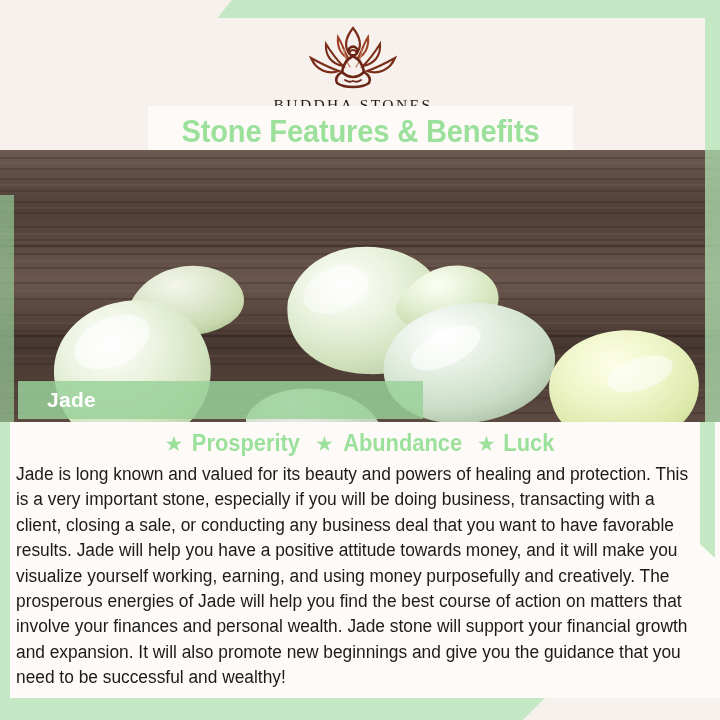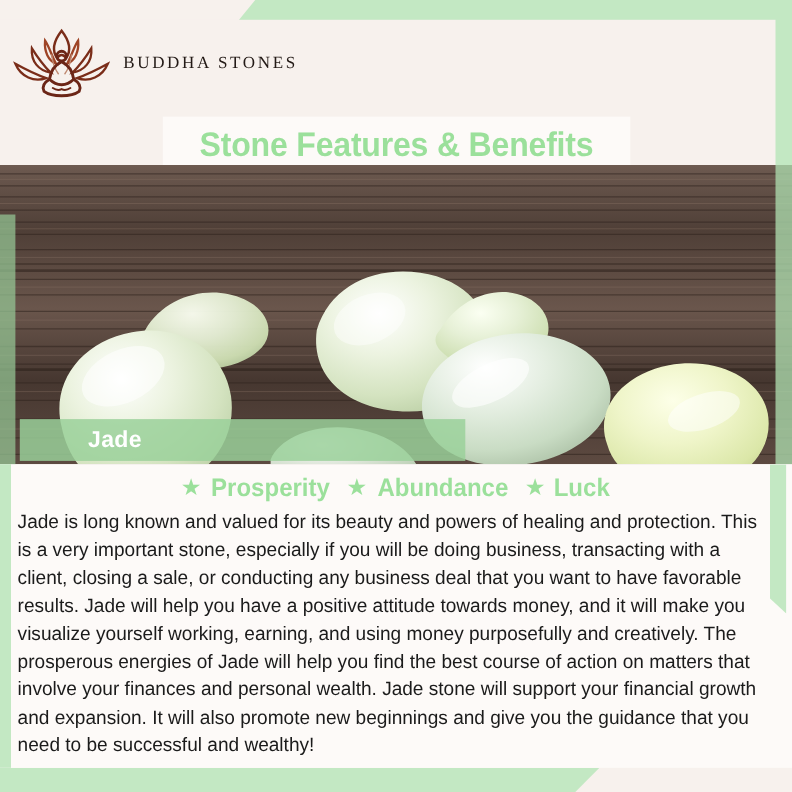--- a/index.html
+++ b/index.html
@@ -51,21 +51,21 @@
     background: #c3e8c3;
   }
 
   
   .logo-wrap {
     position: absolute;
     top: 20px;
     left: 0;
     width: 706px;
     display: flex;
-    flex-direction: row;
+    flex-direction: column;
     align-items: center;
   }
   .logo-mark {
     width: 112px;
     height: 72px;
     display: block;
   }
   .logo-word {
     margin-top: 4px;
     font-family: "Liberation Serif", serif;
@@ -132,21 +132,21 @@
     position: absolute;
     top: 381px;
     left: 18px;
     width: 405px;
     height: 38px;
     background: rgba(154, 209, 154, 0.84);
     display: flex;
     align-items: center;
   }
   .jade-label {
-    margin-left: 62px;
+    margin-left: 29px;
     color: #ffffff;
     font-weight: bold;
     font-size: 21px;
     letter-spacing: 0.3px;
   }
 
   
   .content {
     position: absolute;
     top: 422px;

